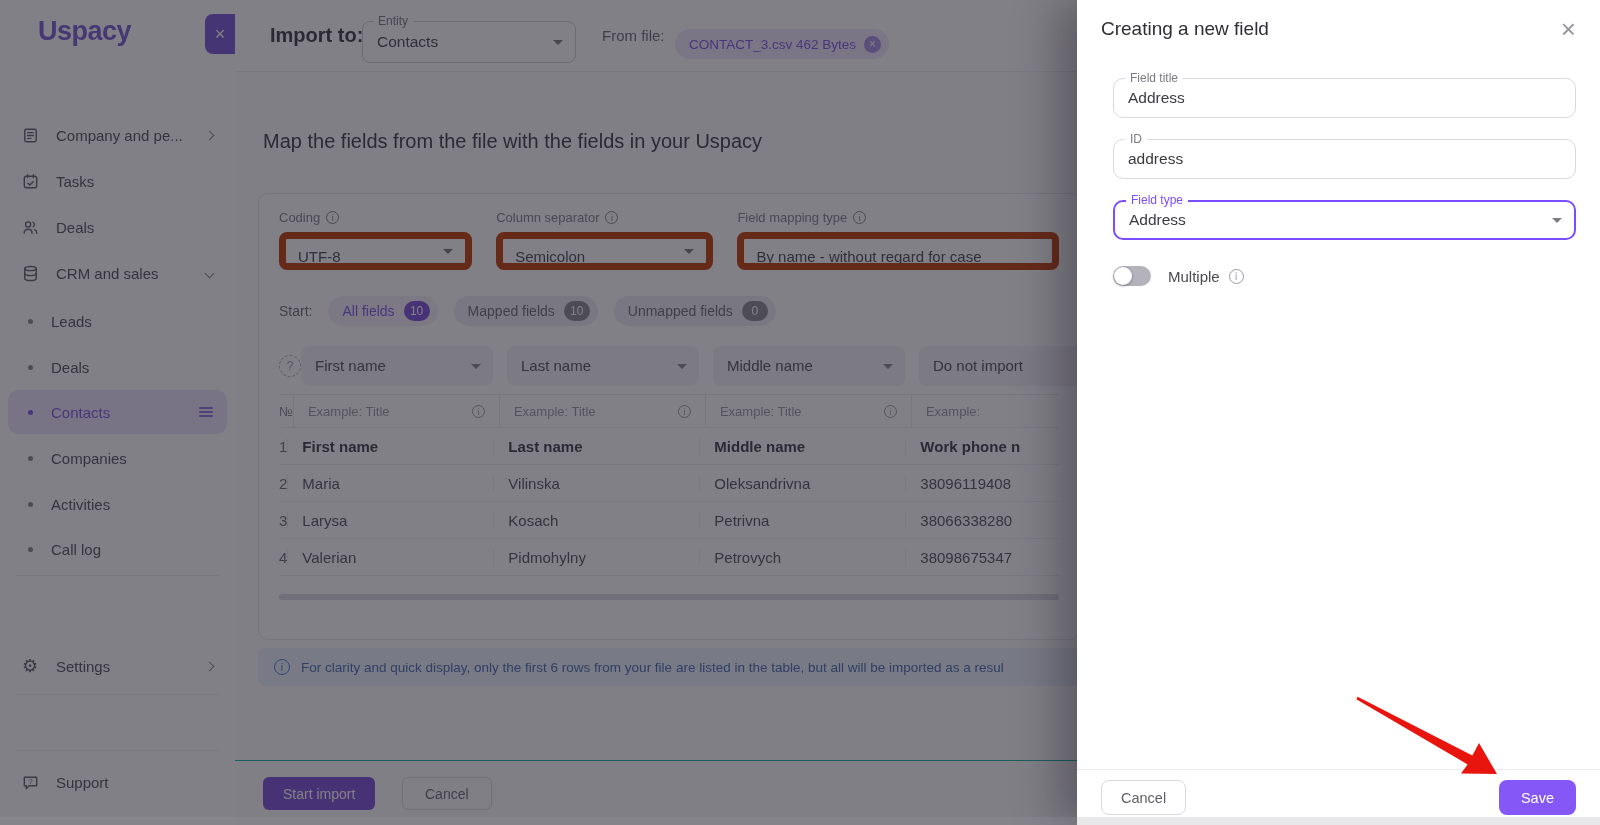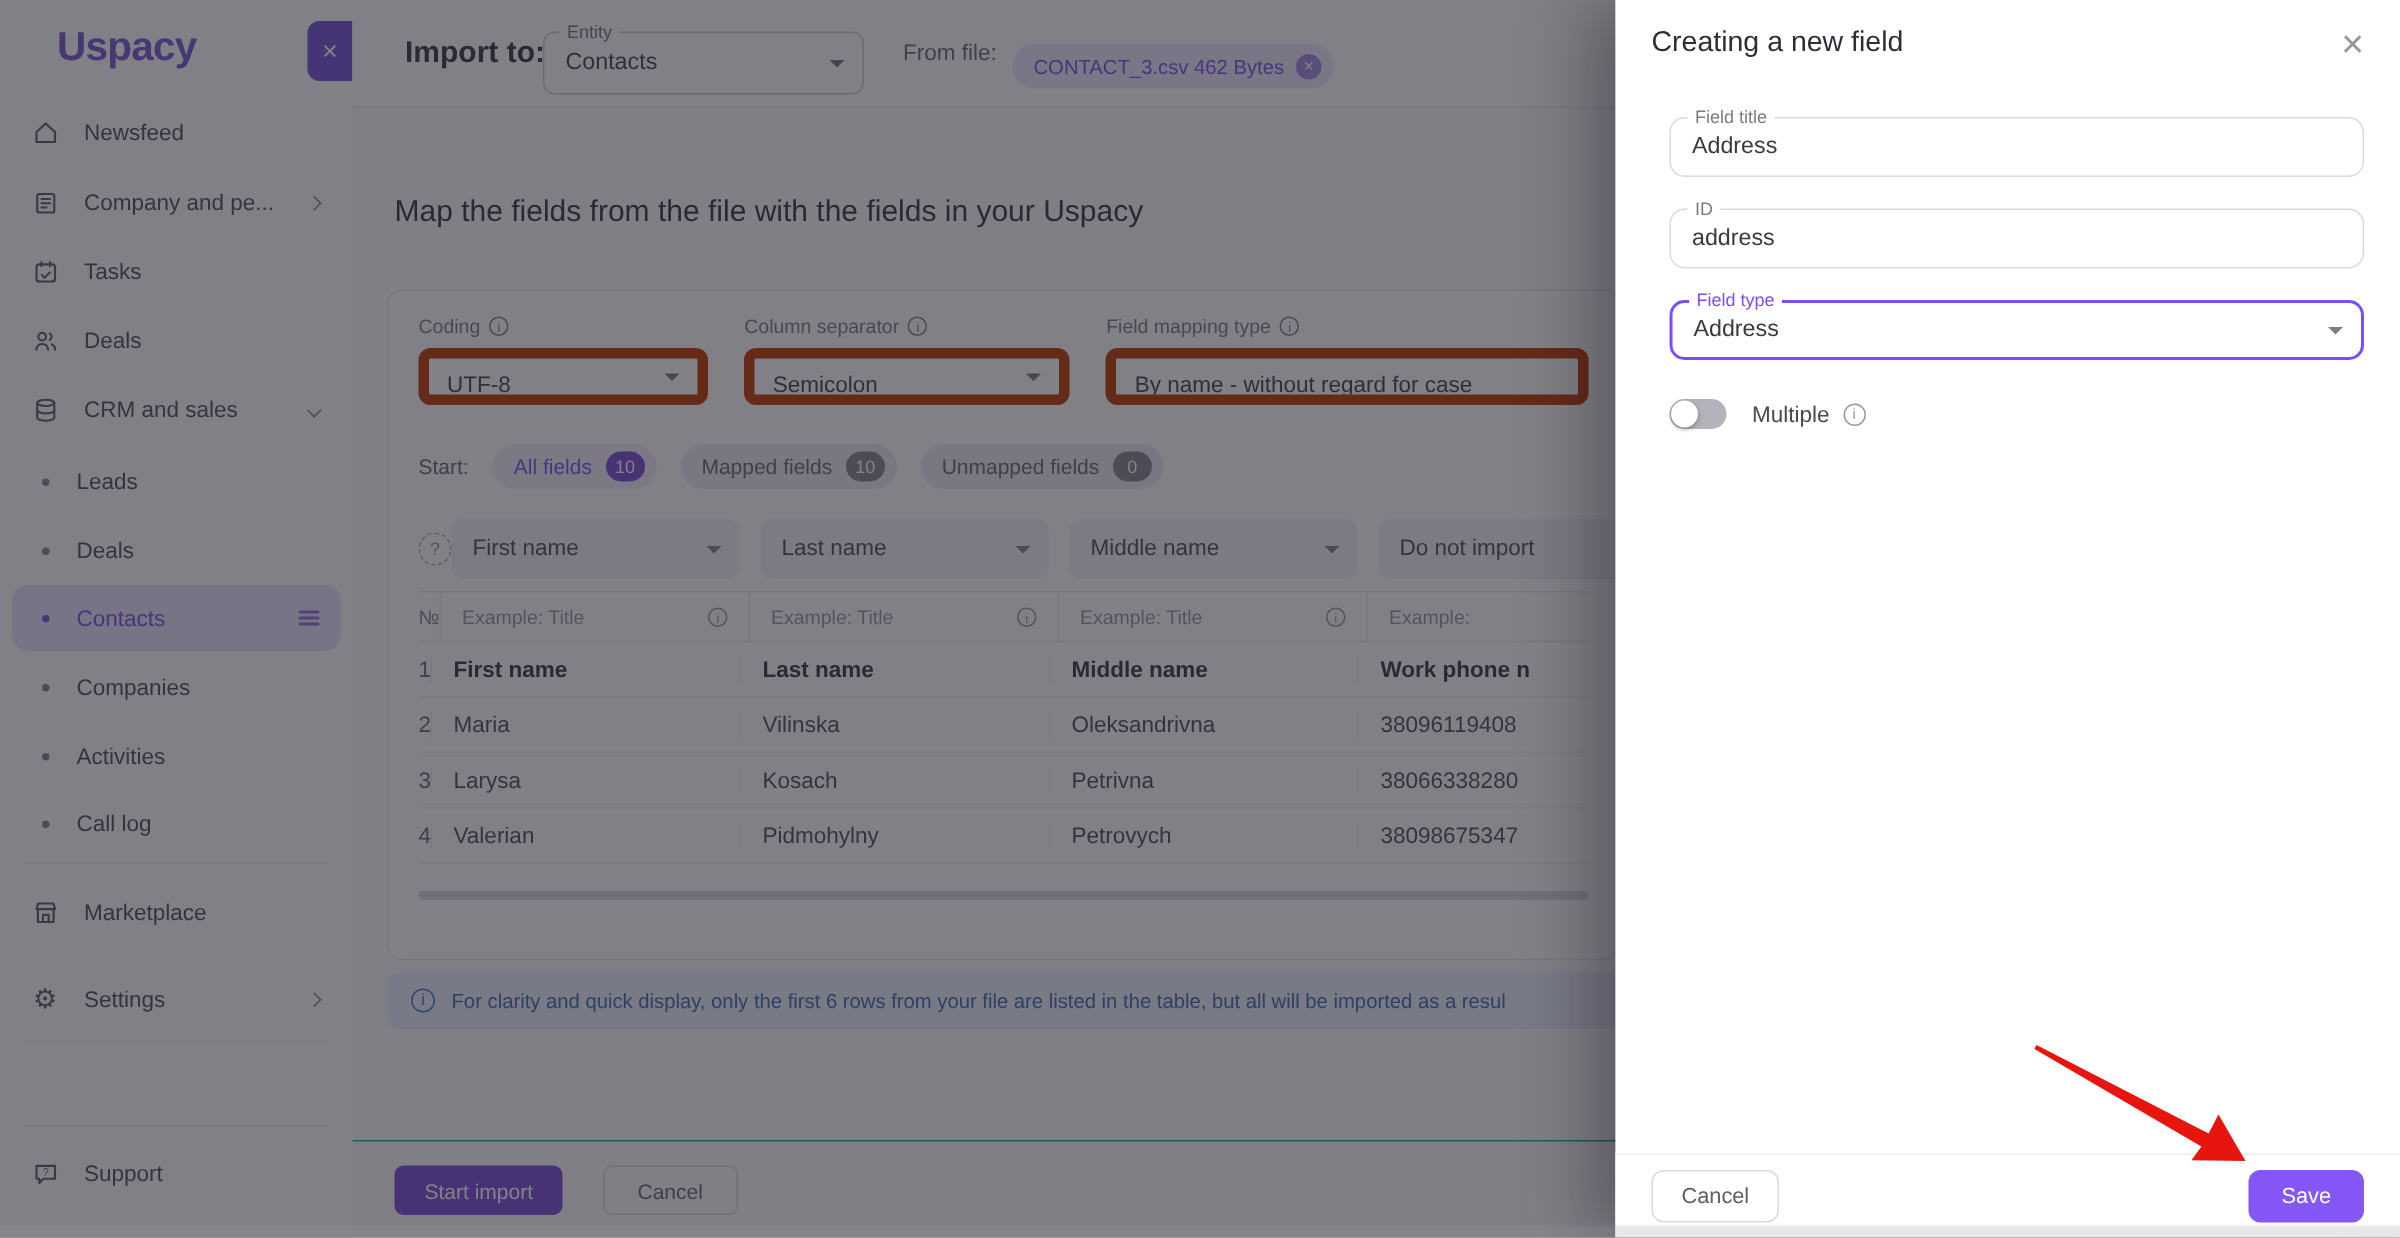--- a/index.html
+++ b/index.html
@@ -116,28 +116,20 @@
 <body>
 
 <div class="screen">
 
   <aside class="sidebar">
     <div class="logo">Uspacy</div>
     <div class="sb-close">
         <span>×</span>
       </div>
 
-    <div class="nav-item" style="top:73px;">
-      <span class="ic">
-          <svg width="19" height="19" viewBox="0 0 20 20">
-            <path d="M3.5 9.5 L10 3.5 L16.5 9.5 V16.5 H3.5 Z"></path>
-          </svg>
-        </span>
-      <span>Newsfeed</span>
-    </div>
     <div class="nav-item" style="top:120px;">
       <span class="ic">
           <svg width="19" height="19" viewBox="0 0 20 20">
             <rect x="4" y="3.5" width="12" height="13" rx="1.5"></rect>
             <line x1="7" y1="7" x2="13" y2="7"></line>
             <line x1="7" y1="10" x2="13" y2="10"></line>
             <line x1="7" y1="13" x2="10.5" y2="13"></line>
           </svg>
         </span>
       <span>Company and pe...</span>
@@ -197,30 +189,20 @@
     <div class="nav-sub" style="top:490px;">
       <span class="bullet"></span>
       <span>Activities</span>
     </div>
     <div class="nav-sub" style="top:535px;">
       <span class="bullet"></span>
       <span>Call log</span>
     </div>
 
     <div class="sb-div" style="top:575px;"></div>
-    <div class="nav-item" style="top:593px;">
-      <span class="ic">
-          <svg width="19" height="19" viewBox="0 0 20 20">
-            <path d="M4.6 3.5 h10.8 l1.1 4 H3.5 Z"></path>
-            <path d="M4.5 7.5 V16.5 H15.5 V7.5"></path>
-            <rect x="8" y="11.5" width="4" height="5"></rect>
-          </svg>
-        </span>
-      <span>Marketplace</span>
-    </div>
     <div class="nav-item" style="top:651px;">
       <span class="ic" style="font-size:18px;">⚙</span>
       <span>Settings</span>
       <span class="chev-r"></span>
     </div>
     <div class="sb-div" style="top:694px;"></div>
     <div class="sb-div" style="top:750px;"></div>
     <div class="nav-item" style="top:767px;">
       <span class="ic">
           <svg width="19" height="19" viewBox="0 0 20 20">

